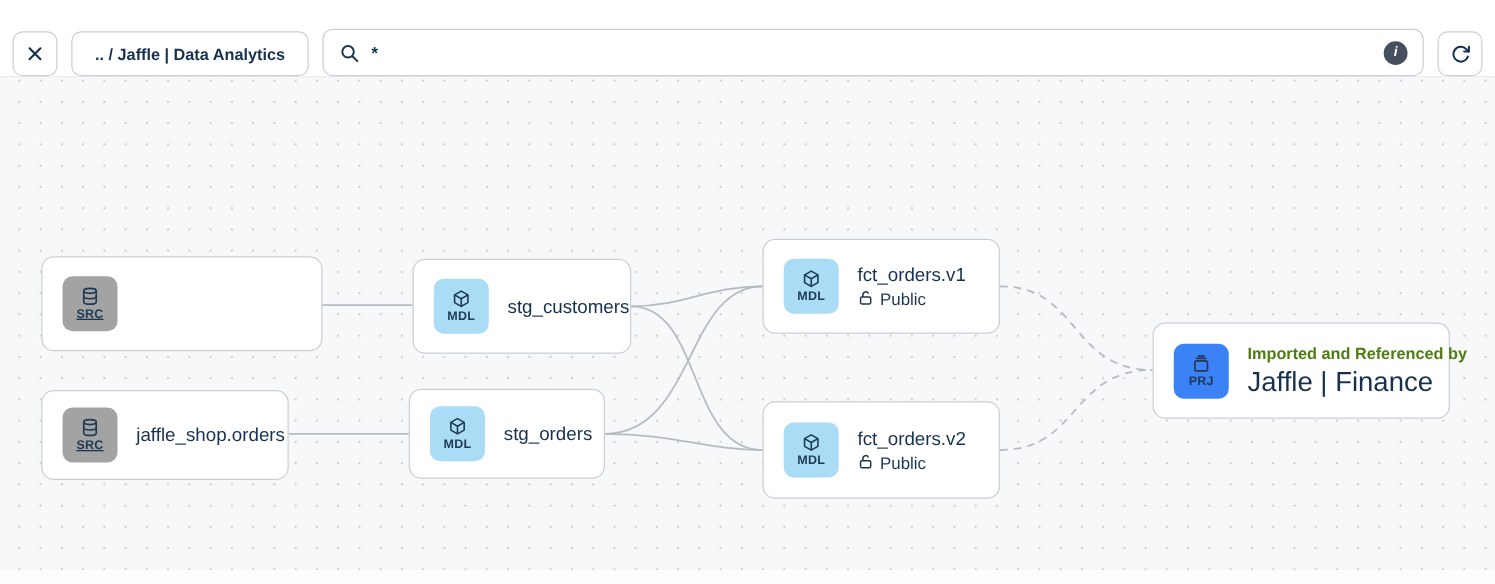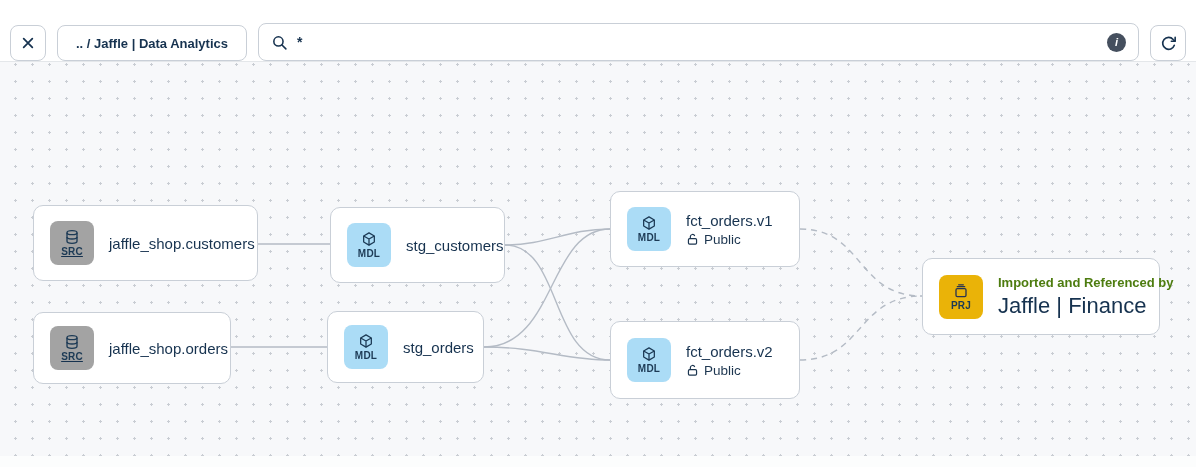--- a/index.html
+++ b/index.html
@@ -57,24 +57,24 @@
   .node {
     position:absolute; background:#fff; border:1px solid #c9cfd7; border-radius:10px;
     display:flex; align-items:center; gap:15px; padding:0 16px; cursor:pointer;
   }
   .tile {
     width:44px; height:44px; border-radius:8px; flex:none;
     display:flex; flex-direction:column; align-items:center; justify-content:center; gap:1px;
   }
   .tile-src { background:#a3a3a3;text-decoration:underline; }
   .tile-mdl { background:#abdcf6; }
-  .tile-prj { background:#eab308; }
+  .tile-prj { background:#3b82f6; }
   .tile .badge { font-size:10px; font-weight:600; color:#1c3a55; line-height:1.1; letter-spacing:.2px; }
   .node-title { font-size:15px; color:#16324f; white-space:nowrap; }
-  .access-row { display:flex; align-items:center; gap:5px; margin-top:3px; font-size:13.5px; color:#1d3650; }
+  .access-row { display:flex; gap:5px; margin-top:3px; font-size:13.5px; color:#1d3650; }
   .prj-sub { font-size:13px; font-weight:600; color:#4d7c0f; white-space:nowrap; }
   .prj-title { font-size:22px; margin-top:3px; color:#16324f; white-space:nowrap; }
 
   .n1{left:33px;top:143px;width:225px;height:76px}
   .n2{left:33px;top:250px;width:198px;height:72px}
   .n3{left:330px;top:145px;width:175px;height:76px}
   .n4{left:327px;top:249px;width:157px;height:72px}
   .n5{left:610px;top:129px;width:190px;height:76px}
   .n6{left:610px;top:259px;width:190px;height:78px}
   .n7{left:922px;top:196px;width:238px;height:77px}
@@ -133,21 +133,20 @@
     <div class="tile tile-src">
       <span style="display:flex">
         <svg width="16" height="16" viewBox="0 0 24 24" fill="none" stroke="#1c3a55" stroke-width="2">
             <ellipse cx="12" cy="5.5" rx="7.5" ry="3"></ellipse>
             <path d="M4.5 5.5v13c0 1.7 3.4 3 7.5 3s7.5-1.3 7.5-3v-13"></path>
             <path d="M4.5 12c0 1.7 3.4 3 7.5 3s7.5-1.3 7.5-3"></path>
           </svg>
       </span>
       <span class="badge">SRC</span>
     </div>
-    <div class="node-title">jaffle_shop.customers</div>
   </div>
 
   <div class="node n2">
     <div class="tile tile-src">
       <span style="display:flex">
         <svg width="16" height="16" viewBox="0 0 24 24" fill="none" stroke="#1c3a55" stroke-width="2">
             <ellipse cx="12" cy="5.5" rx="7.5" ry="3"></ellipse>
             <path d="M4.5 5.5v13c0 1.7 3.4 3 7.5 3s7.5-1.3 7.5-3v-13"></path>
             <path d="M4.5 12c0 1.7 3.4 3 7.5 3s7.5-1.3 7.5-3"></path>
           </svg>

